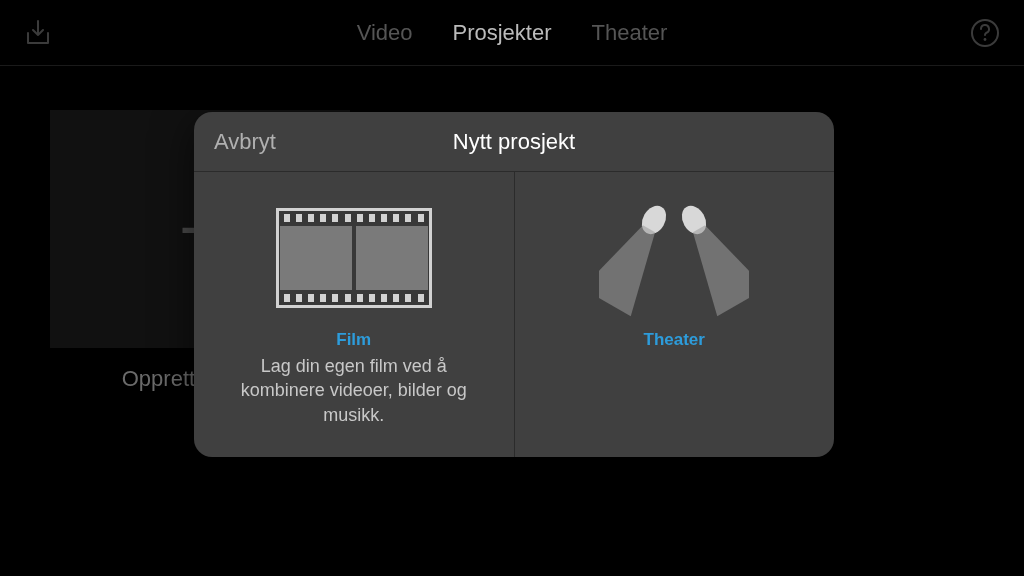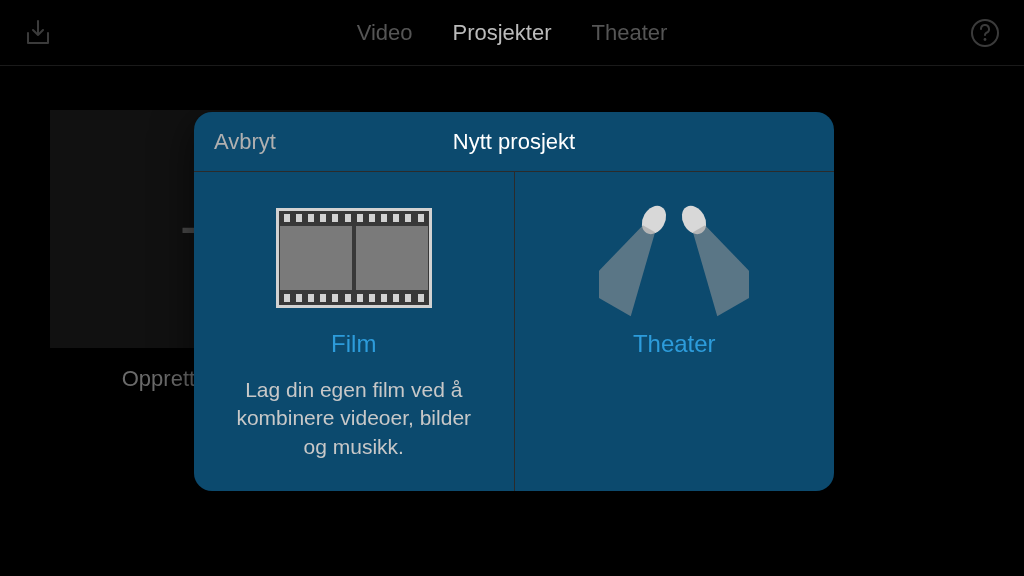--- a/index.html
+++ b/index.html
@@ -75,21 +75,21 @@
       text-align:center;
       margin-top: 18px;
       font-size: 22px;
       color: #6a6a6a;
     }
     .modal {
       position: absolute;
       left: 194px;
       top: 112px;
       width: 640px;
-      background: #0c4a6e;
+      background: #404040;
       border-radius: 18px;
       box-shadow: 0 10px 40px rgba(0,0,0,0.6);
       overflow: hidden;
     }
     .modal-header {
       height: 60px;
       border-bottom: 1px solid #2b2b2b;
       position: relative;
       display:flex;
       align-items:center;
@@ -122,28 +122,28 @@
       border-left: 1px solid #2b2b2b;
     }
     .option-icon-wrap {
       height: 120px;
       display:flex;
       align-items:center;
       justify-content:center;
     }
     .option-title {
       color: #2d9cdb;
-      font-size: 24px;
+      font-size: 17px;
       margin-top: 12px;
-      margin-bottom: 18px;
-      font-weight: 400;
+      margin-bottom: 4px;
+      font-weight: 700;
     }
     .option-desc {
       color: #c8c8c8;
-      font-size: 21px;
+      font-size: 18px;
       line-height: 1.35;
       padding: 0 4px;
     }
     
     .filmstrip {
       width: 156px;
       height: 100px;
       border: 3px solid #d2d2d2;
       background: #383838;
       position: relative;

